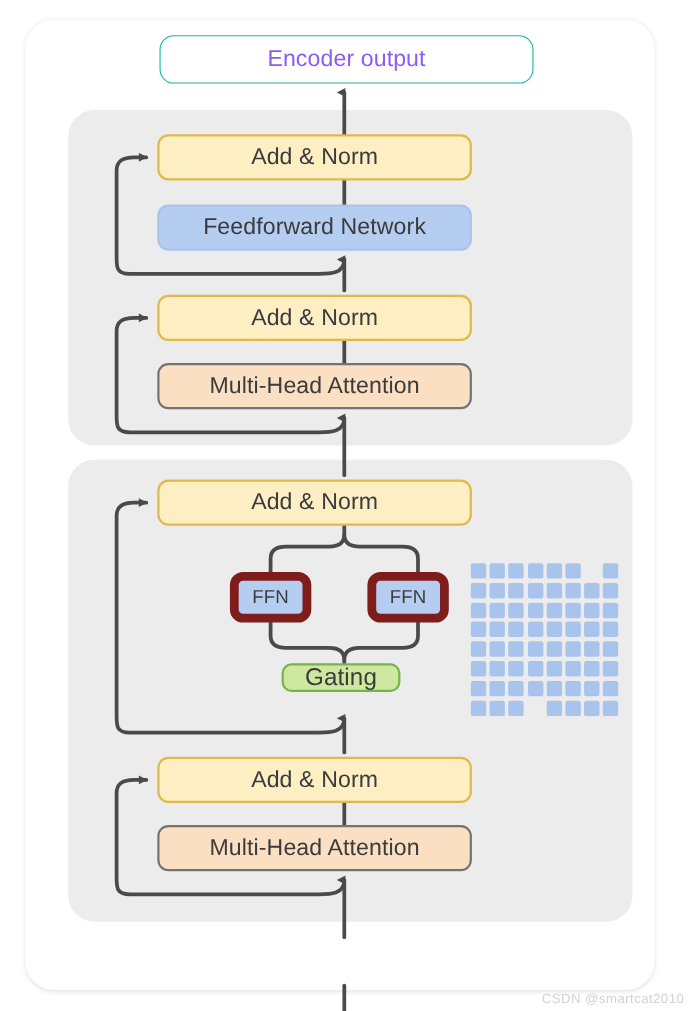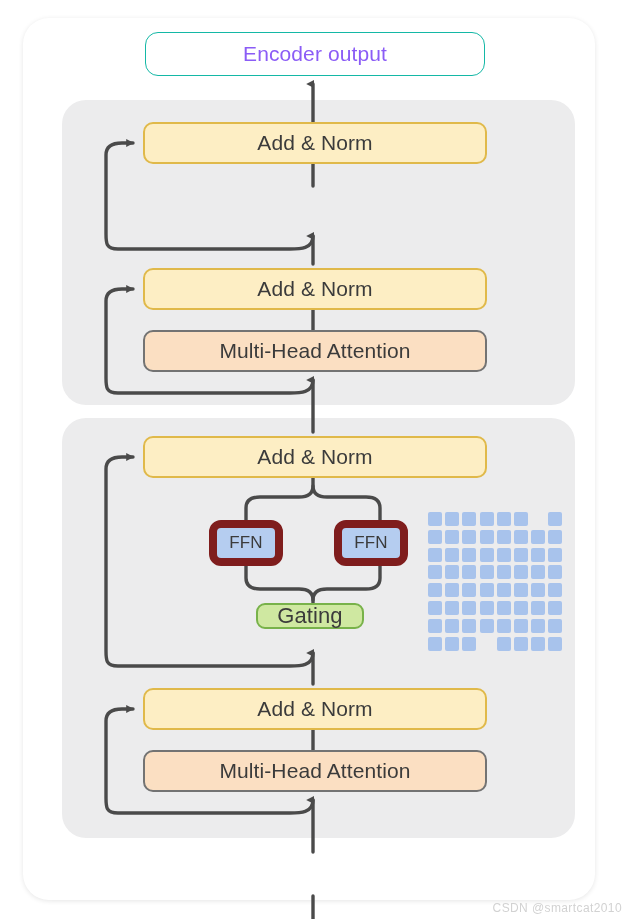--- a/index.html
+++ b/index.html
@@ -50,21 +50,21 @@
     display: flex;
     align-items: center;
     justify-content: center;
     border-radius: 10px;
     font-size: 21px;
     color: #3b3b3b;
     letter-spacing: 0.1px;
     white-space: nowrap;
   }
 
-  .node-wide { left: 143px; width: 344px; height: 42px; }
+  .node-wide { left: 143px; width: 286px; height: 42px; }
 
   .node-io {
     background: #ffffff;
     border: 1px solid #14b8a6;
     border-radius: 13px;
     color: #8b5cf6;
   }
   .node-addnorm {
     background: #fdeec4;
     border: 2px solid #e0b94a;
@@ -204,20 +204,21 @@
                C307,589 313,592 313,600 L313,603"></path>
       <path d="M380,566 L380,578 C380,586 374,589 366,589 L327,589
                C319,589 313,592 313,600"></path>
     </g>
   </svg>
 
   <div class="node node-io" id="encoder-output">Encoder output</div>
 
   <div class="node node-wide node-addnorm" id="an-1">Add &amp; Norm</div>
 
+  <div class="node node-wide node-ffnet" id="ffnet">Feedforward Network</div>
 
   <div class="node node-wide node-addnorm" id="an-2">Add &amp; Norm</div>
 
   <div class="node node-wide node-mha" id="mha-1">Multi-Head Attention</div>
 
   <div class="node node-wide node-addnorm" id="an-3">Add &amp; Norm</div>
 
   <div class="node node-ffn" id="ffn-left">FFN</div>
 
   <div class="node node-ffn" id="ffn-right">FFN</div>

